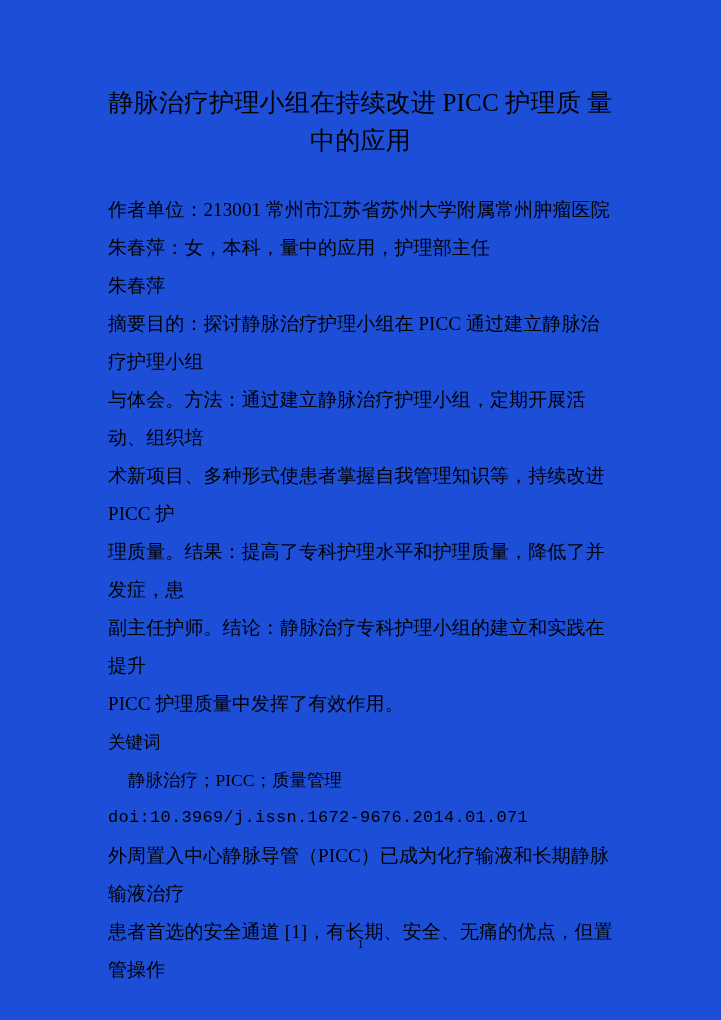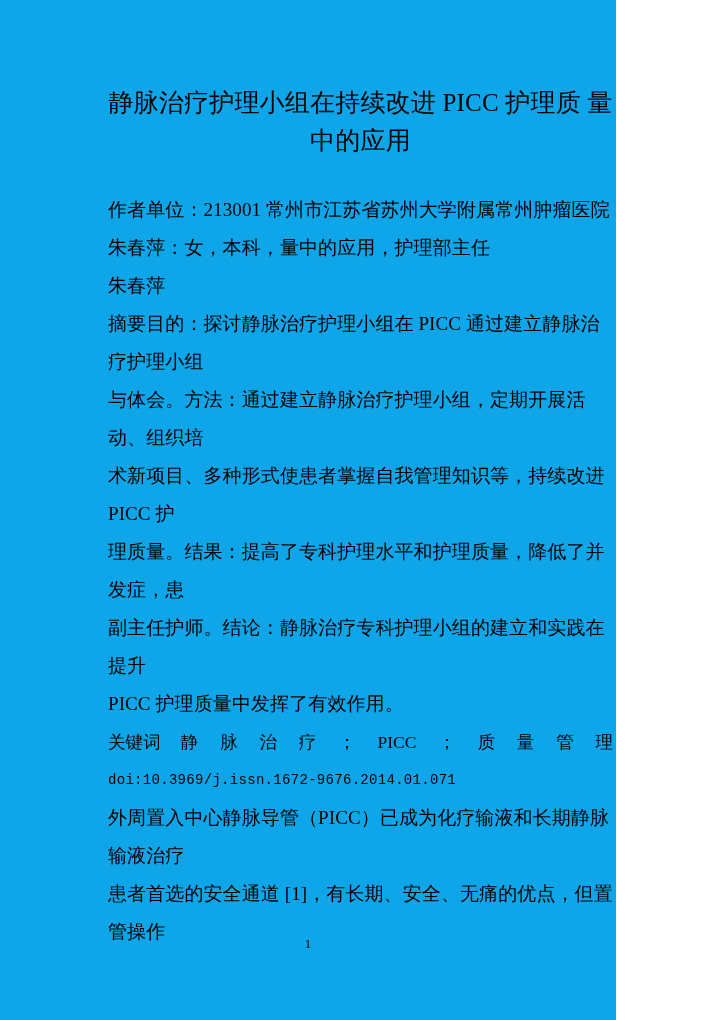--- a/index.html
+++ b/index.html
@@ -2,23 +2,23 @@
 <html><head>
 <meta charset="utf-8">
 <style>
   html, body {
     margin: 0;
     padding: 0;
     background: #ffffff;
   }
   .page {
     position: relative;
-    width: 616px;
+    width: 721px;
     height: 1020px;
-    background: #0ea5e9;
+    background: #1d4ed8;
     color: #000000;
     font-family: "Liberation Serif", "DejaVu Serif", serif;
     overflow: hidden;
     box-sizing: border-box;
   }
   .content {
     position: absolute;
     left: 108px;
     top: 0;
     width: 505px;
@@ -54,40 +54,41 @@
     margin-top: 31px;
   }
 
   
   .keywords-line {
     font-size: 17.5px;
     line-height: 38px;
     display: flex;
     align-items: flex-start;
     width: 100%;
+    flex-direction: column;
   }
   .keywords-label {
     flex: 0 0 auto;
     letter-spacing: 0.1px;
   }
   .keywords-body {
     flex: 1 1 auto;
     display: flex;
     justify-content: space-between;
     padding-left: 20px;
     box-sizing: border-box;
   }
   .keywords-body > span {
     display: inline-block;
   }
 
   
   .doi-line {
     font-family: "Liberation Mono", "DejaVu Sans Mono", monospace;
-    font-size: 14px;
+    font-size: 17px;
     line-height: 38px;
     letter-spacing: 0.3px;
   }
 
   
   .page-number {
     position: absolute;
     left: 0;
     right: 0;
     top: 936px;

